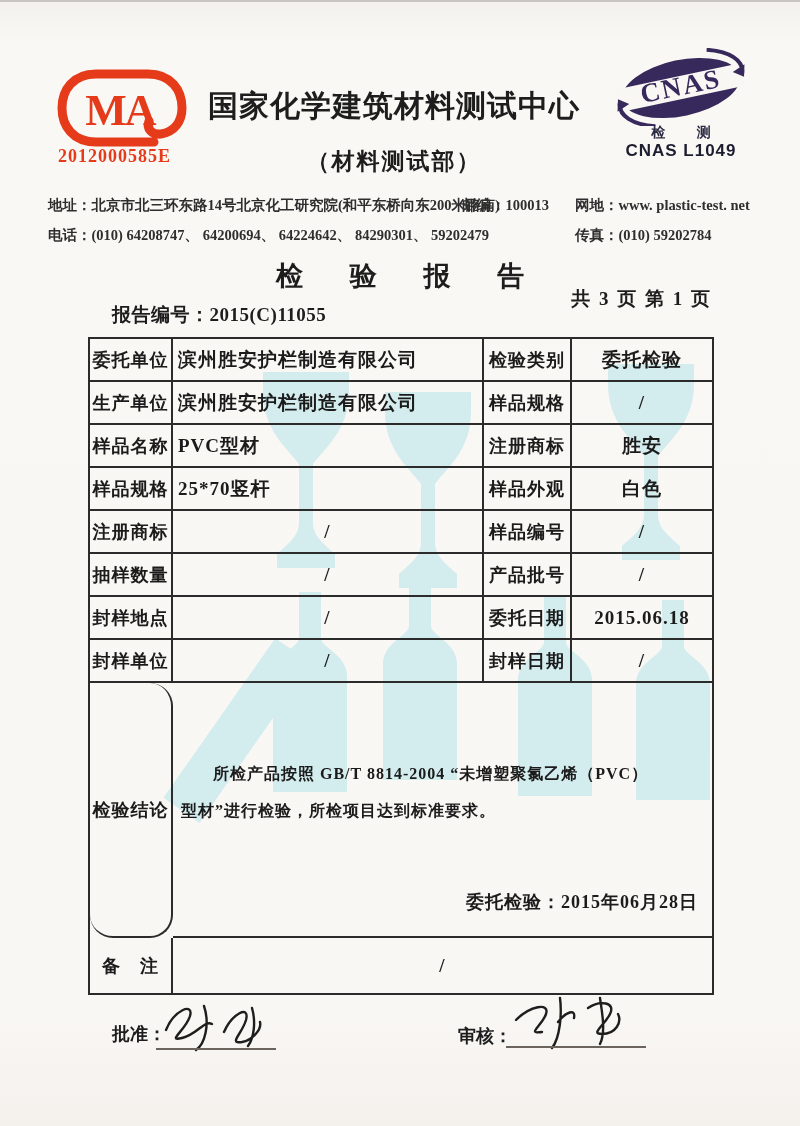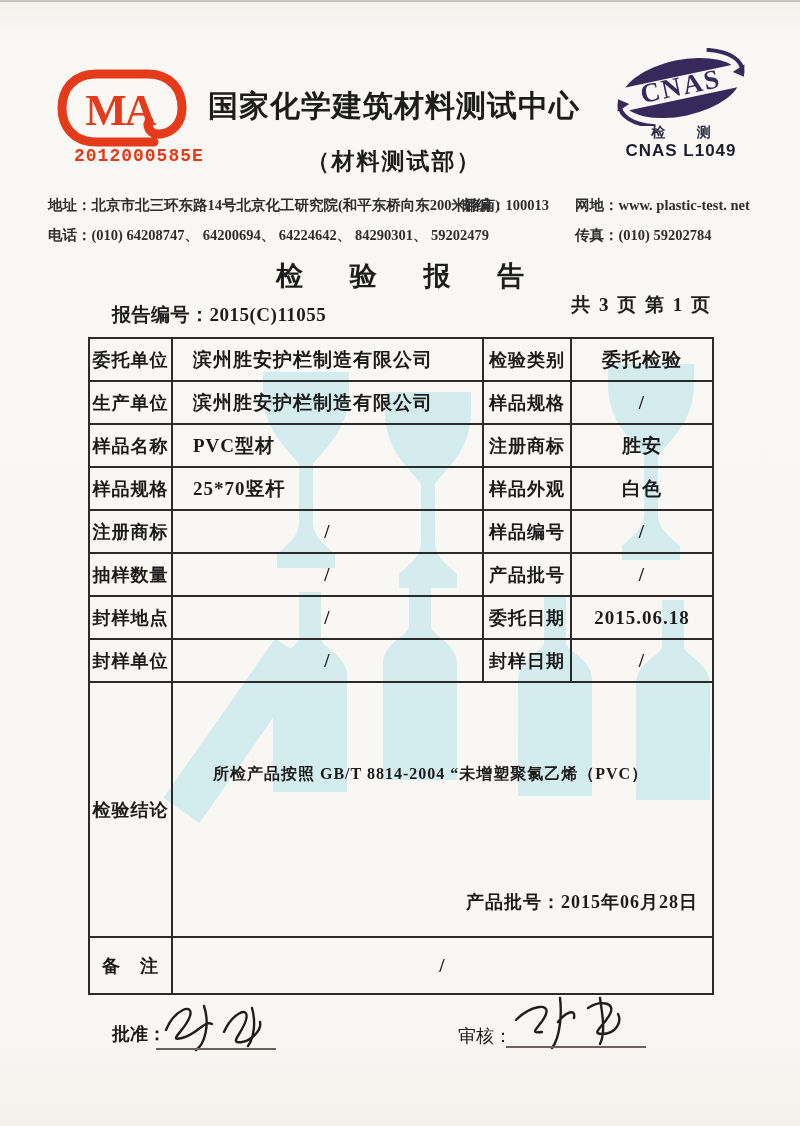--- a/index.html
+++ b/index.html
@@ -8,71 +8,71 @@
     width:800px;height:1126px;
     background:linear-gradient(180deg,#f3f1ee 0%,#faf8f5 4%,#f9f7f4 90%,#f4f1ed 100%);
     font-family:"Liberation Serif","DejaVu Serif",serif;
     color:#1d1d1d;
     overflow:hidden;
   }
   .page::before{content:"";position:absolute;top:0;left:0;right:0;height:2px;background:#c9c5c0;}
   .abs{position:absolute;}
 
   
-  .cma-number{left:74px;top:146px;color:#e63b1a;font-weight:bold;font-size:18px;letter-spacing:1px;font-family:Liberation Mono, monospace;}
+  .cma-number{left:58px;top:146px;color:#e63b1a;font-weight:bold;font-size:18px;letter-spacing:1px;font-family:Liberation Serif, serif;}
   .org-title{left:198px;top:86px;width:392px;text-align:center;font-size:30px;font-weight:bold;letter-spacing:1px;white-space:nowrap;}
   .org-subtitle{left:198px;top:146px;width:392px;text-align:center;font-size:23px;font-weight:bold;letter-spacing:2px;}
   .cnas-cert-type{left:596px;top:124px;width:170px;text-align:center;font-size:14px;font-weight:bold;color:#2a2a42;letter-spacing:14px;text-indent:14px;}
   .cnas-cert-no{left:596px;top:141px;width:170px;text-align:center;font-size:17px;font-weight:bold;color:#1d1d30;font-family:"Liberation Sans",sans-serif;letter-spacing:1px;}
 
   
   .contact{left:48px;top:196px;width:710px;font-size:14.5px;font-weight:bold;color:#2e2e2e;}
   .contact .row{position:relative;height:30px;}
   .contact .c-addr{position:absolute;left:0;top:0;white-space:nowrap;}
   .contact .c-post{position:absolute;left:414px;top:0;white-space:nowrap;}
   .contact .c-web{position:absolute;left:527px;top:0;white-space:nowrap;}
   .contact .c-phone{position:absolute;left:0;top:0;white-space:nowrap;}
   .contact .c-fax{position:absolute;left:527px;top:0;white-space:nowrap;}
 
   
   .report-title{left:0;top:258px;width:800px;text-align:center;font-size:27px;font-weight:bold;letter-spacing:20px;text-indent:20px;}
   .report-number{left:112px;top:302px;font-size:19px;font-weight:bold;letter-spacing:.5px;}
-  .pagination{top:292px;right:88px;font-size:19px;font-weight:bold;letter-spacing:2px;}
+  .pagination{top:286px;right:88px;font-size:19px;font-weight:bold;letter-spacing:2px;}
 
   
   .watermark{left:88px;top:328px;width:624px;height:656px;z-index:0;pointer-events:none;}
 
   
   .report-table{
     position:absolute;left:88px;top:337px;width:624px;z-index:1;
     display:grid;
     grid-template-columns:83px 311px 88px 142px;
     grid-template-rows:repeat(8,43px) 255px 57px;
     border-left:2px solid #2b2b2b;border-top:2px solid #2b2b2b;
   }
   .trow{display:contents;}
   .cell{
     border-right:2px solid #2b2b2b;border-bottom:2px solid #2b2b2b;
     display:flex;align-items:center;justify-content:center;
     font-weight:bold;color:#1b1b1b;background:transparent;
     font-size:18px;letter-spacing:1px;
   }
   .cell.val{font-size:19px;}
-  .cell.vleft{justify-content:flex-start;padding-left:20px;}
-  .concl-label{grid-column:1;grid-row:9;}
+  .cell.vleft{justify-content:flex-start;padding-left:5px;}
+  .concl-label{grid-column:1;grid-row:9;border-radius:23px;}
   .concl-cell{grid-column:2/5;grid-row:9;position:relative;display:block;}
   .concl-text{margin:72px 26px 0 8px;font-size:16px;line-height:37px;font-weight:bold;letter-spacing:1px;}
   .concl-line1{text-indent:2em;}
   .sign-date{position:absolute;right:14px;bottom:22px;font-size:18px;font-weight:bold;letter-spacing:1px;}
   .remark-label{grid-column:1;grid-row:10;}
   .remark-cell{grid-column:2/5;grid-row:10;font-size:19px;}
 
   
   .approve-label{left:112px;top:1022px;font-size:18px;font-weight:bold;}
-  .review-label{left:458px;top:1024px;font-size:18px;font-weight:normal;}
+  .review-label{left:458px;top:1024px;font-size:18px;font-weight:bold;}
   .sig-line{height:2px;background:#6a645c;}
   .sig-line.approve{left:156px;top:1048px;width:120px;}
   .sig-line.review{left:506px;top:1046px;width:140px;}
 </style>
 </head>
 <body>
 
 <div class="page">
 
   <svg class="abs watermark" viewBox="0 0 624 656" width="624" height="656">
@@ -179,22 +179,23 @@
       <div class="cell">封样单位</div>
       <div class="cell val">/</div>
       <div class="cell">封样日期</div>
       <div class="cell val">/</div>
     </div>
 
     <div class="cell concl-label">检验结论</div>
     <div class="cell concl-cell">
       <div class="concl-text">
         <div class="concl-line1">所检产品按照 GB/T 8814-2004 “未增塑聚氯乙烯（PVC）</div>
+        <div class="concl-line2">型材”进行检验，所检项目达到标准要求。</div>
       </div>
-      <div class="sign-date">产品批号：2015年06月28日</div>
+      <div class="sign-date">委托检验：2015年06月28日</div>
     </div>
 
     <div class="cell remark-label">备　注</div>
     <div class="cell remark-cell">/</div>
   </div>
 
   <div class="abs approve-label">批准：</div>
   <svg class="abs" style="left:152px;top:996px;" width="140" height="58" viewBox="0 0 140 58">
     <path d="M14,34 C22,14 42,6 38,20 C34,34 14,46 30,42 C46,38 52,24 60,28 M52,10 C58,28 53,48 44,54 M72,36 C80,18 98,8 94,24 C90,38 76,48 90,46 C100,44 110,34 108,26 M100,12 C104,26 102,42 96,50" fill="none" stroke="#1e1e1e" stroke-width="2.4" stroke-linecap="round" stroke-linejoin="round"></path>
   </svg>

